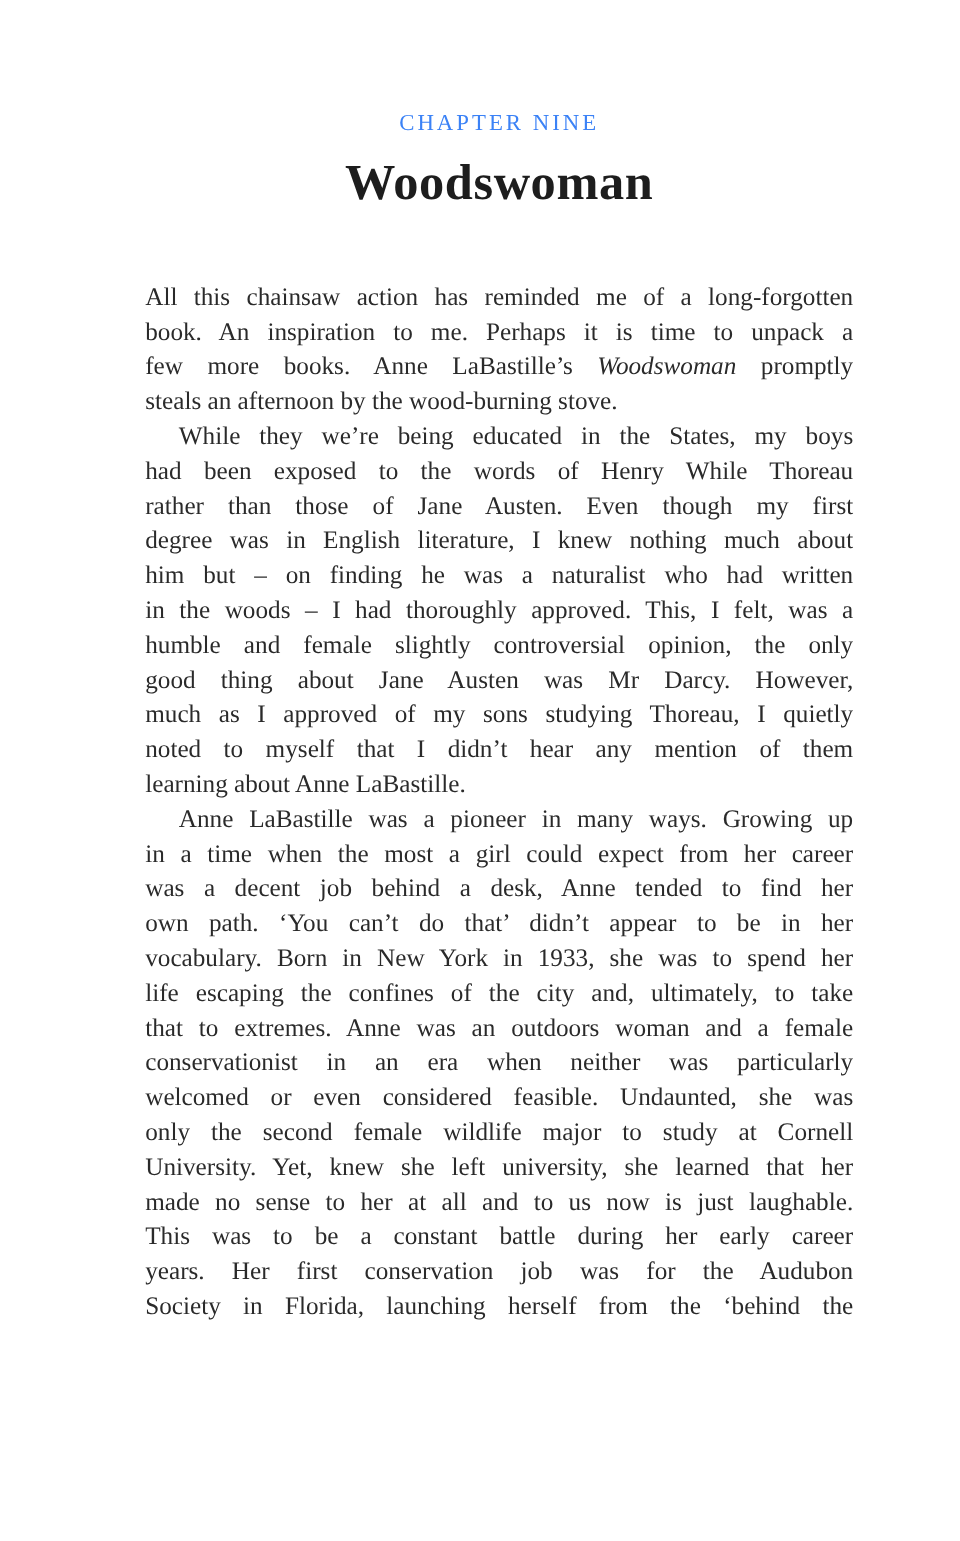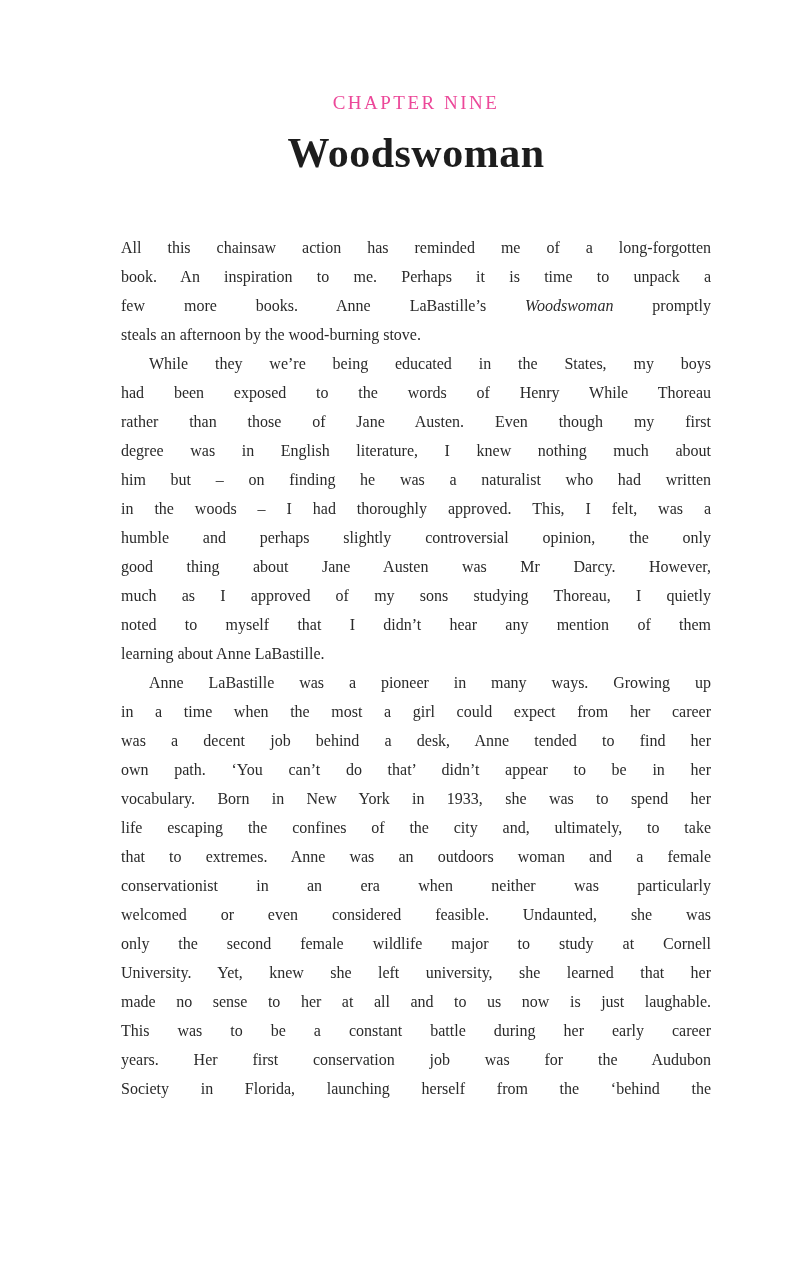--- a/index.html
+++ b/index.html
@@ -20,35 +20,35 @@
     left: 121px;
     top: 0;
     width: 590px;
   }
   .chapter-heading {
     margin: 92px 0 16px 0;
     font-size: 19px;
     font-weight: normal;
     letter-spacing: 2.5px;
     text-align: center;
-    color: #ec4899;
+    color: #3b82f6;
     line-height: 22px;
   }
   .book-title {
     margin: 13px 0 0 0;
     font-size: 42px;
     font-weight: 700;
     text-align: center;
     color: #1d1d1d;
     line-height: 46px;
     letter-spacing: 0.5px;
   }
   .body-text {
     margin-top: 57px;
-    font-size: 16px;
+    font-size: 21px;
     color: #2a2a2a;
   }
   .line {
     height: 29px;
     line-height: 29px;
     overflow: hidden;
   }
   .line.justify {
     text-align: justify;
     text-align-last: justify;
@@ -68,21 +68,21 @@
         <div class="line justify">All this chainsaw action has reminded me of a long-forgotten</div>
         <div class="line justify">book. An inspiration to me. Perhaps it is time to unpack a</div>
         <div class="line justify">few more books. Anne LaBastille’s <i>Woodswoman</i> promptly</div>
         <div class="line">steals an afternoon by the wood-burning stove.</div>
         <div class="line justify indent">While they we’re being educated in the States, my boys</div>
         <div class="line justify">had been exposed to the words of Henry While Thoreau</div>
         <div class="line justify">rather than those of Jane Austen. Even though my first</div>
         <div class="line justify">degree was in English literature, I knew nothing much about</div>
         <div class="line justify">him but – on finding he was a naturalist who had written</div>
         <div class="line justify">in the woods – I had thoroughly approved. This, I felt, was a</div>
-        <div class="line justify">humble and perhaps slightly controversial opinion, the only</div>
+        <div class="line justify">humble and female slightly controversial opinion, the only</div>
         <div class="line justify">good thing about Jane Austen was Mr Darcy. However,</div>
         <div class="line justify">much as I approved of my sons studying Thoreau, I quietly</div>
         <div class="line justify">noted to myself that I didn’t hear any mention of them</div>
         <div class="line">learning about Anne LaBastille.</div>
         <div class="line justify indent">Anne LaBastille was a pioneer in many ways. Growing up</div>
         <div class="line justify">in a time when the most a girl could expect from her career</div>
         <div class="line justify">was a decent job behind a desk, Anne tended to find her</div>
         <div class="line justify">own path. ‘You can’t do that’ didn’t appear to be in her</div>
         <div class="line justify">vocabulary. Born in New York in 1933, she was to spend her</div>
         <div class="line justify">life escaping the confines of the city and, ultimately, to take</div>

